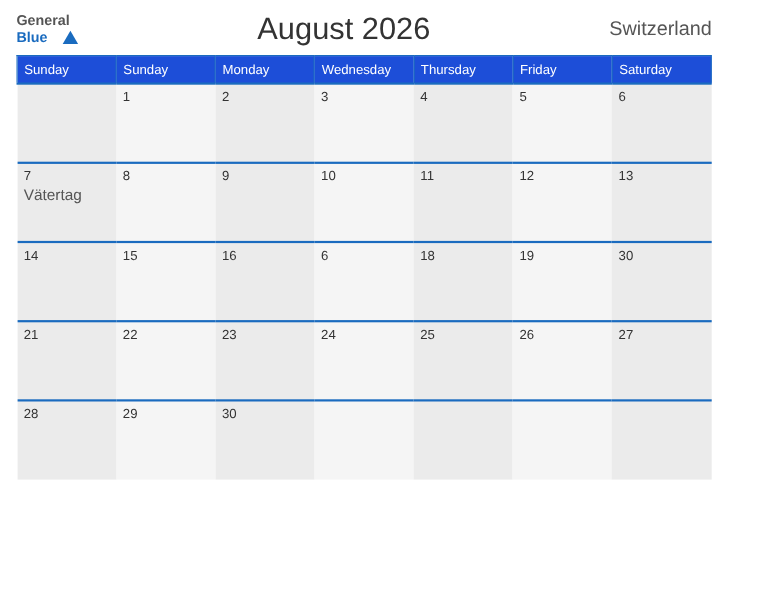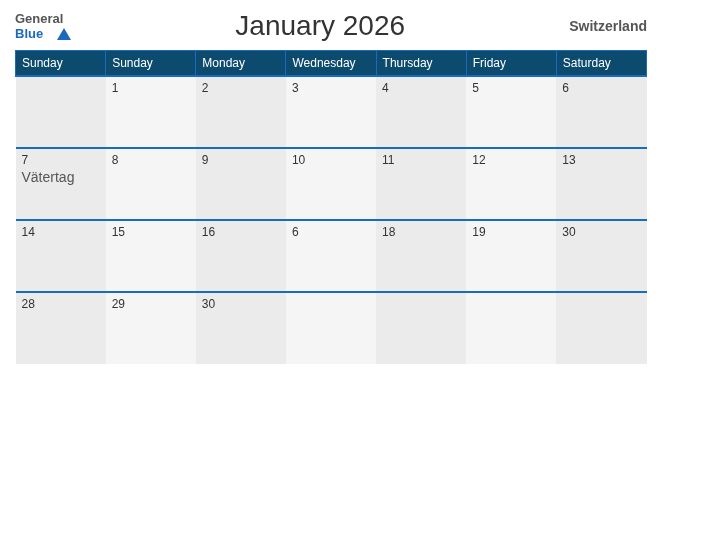--- a/index.html
+++ b/index.html
@@ -49,32 +49,31 @@
       display: inline-block;
       margin-left: 2px;
     }
     .title {
       font-size: 28px;
       color: #333;
       font-weight: normal;
       text-align: center;
     }
     .country {
-      font-size: 14px;
+      font-size: 18px;
       color: #555;
       text-align: right;
-      font-weight: bold;
     }
     .calendar-table {
       width: 100%;
       border-collapse: collapse;
       table-layout: fixed;
     }
     .calendar-table thead tr th {
-      background-color: #0c4a6e;
+      background-color: #1d4ed8;
       color: #fff;
       text-align: left;
       padding: 5px 6px;
       font-size: 12px;
       font-weight: normal;
       border: 1px solid #1a6bbf;
     }
     .calendar-table tbody tr {
       height: 72px;
     }
@@ -110,21 +109,21 @@
 
 <div class="calendar-container">
   <div class="header">
     <div class="logo">
       <span class="logo-general">General</span>
       <span class="logo-blue">
         <span>Blue</span>
         <span class="logo-triangle"></span>
       </span>
     </div>
-    <div class="title">January 2026</div>
+    <div class="title">August 2026</div>
     <div class="country">Switzerland</div>
   </div>
 
   <table class="calendar-table">
     <thead>
       <tr>
         <th>Sunday</th>
         <th>Sunday</th>
         <th>Monday</th>
         <th>Wednesday</th>
@@ -197,20 +196,43 @@
           </td>
           <td>
             <span class="day-number">19</span>
           </td>
           <td>
             <span class="day-number">30</span>
           </td>
         </tr>
         <tr>
           <td>
+            <span class="day-number">21</span>
+          </td>
+          <td>
+            <span class="day-number">22</span>
+          </td>
+          <td>
+            <span class="day-number">23</span>
+          </td>
+          <td>
+            <span class="day-number">24</span>
+          </td>
+          <td>
+            <span class="day-number">25</span>
+          </td>
+          <td>
+            <span class="day-number">26</span>
+          </td>
+          <td>
+            <span class="day-number">27</span>
+          </td>
+        </tr>
+        <tr>
+          <td>
             <span class="day-number">28</span>
           </td>
           <td>
             <span class="day-number">29</span>
           </td>
           <td>
             <span class="day-number">30</span>
           </td>
           <td></td>
           <td></td>

